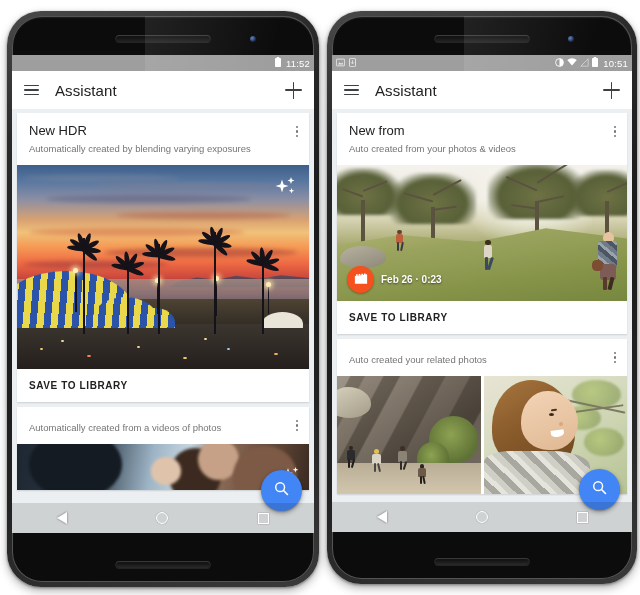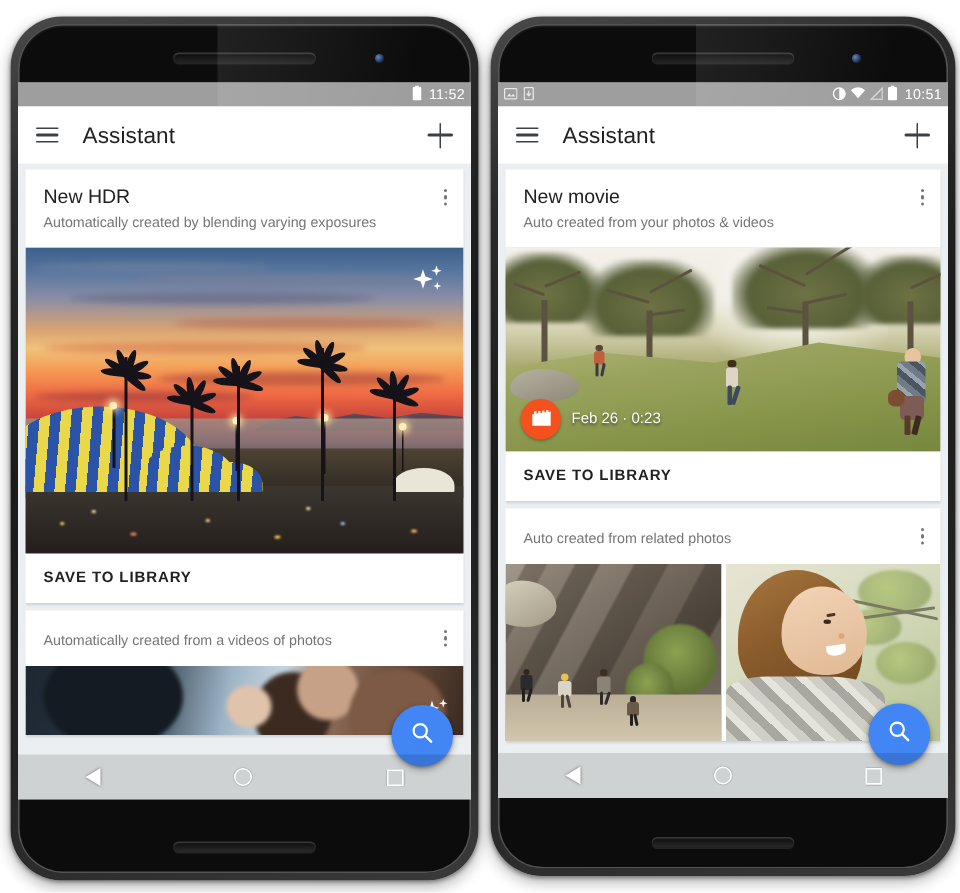--- a/index.html
+++ b/index.html
@@ -117,21 +117,21 @@
     padding: 11px 12px; font-size: 10px; font-weight: 700;
     color: #212121; letter-spacing: .6px;
   }
 
   .photo { position: relative; width: 100%; overflow: hidden; background: #ddd; }
 
   .sparkle { position: absolute; pointer-events: none; }
 
   .vid-badge {
     position: absolute; left: 10px; bottom: 8px;
-    display: flex; align-items: center; gap: 7px;
+    display: flex; align-items: center; gap: 7px; font-weight: bold;
   }
   .vid-badge .circ {
     width: 27px; height: 27px; border-radius: 50%;
     background: #f4511e; display: flex; align-items: center; justify-content: center;
     box-shadow: 0 1px 2px rgba(0,0,0,.3);
   }
   .vid-badge .vtext {
     color: #fff; font-size: 10px; text-shadow: 0 1px 2px rgba(0,0,0,.55);
   }
 
@@ -551,21 +551,21 @@
               <i></i>
             </div>
           <div class="appbar-title">Assistant</div>
           <div class="plus-btn"></div>
         </div>
 
         <div class="content">
 
           <div class="card">
             <div class="card-head">
-              <div class="card-title">New movie</div>
+              <div class="card-title">New from</div>
               <div class="card-sub">Auto created from your photos &amp; videos</div>
               <div class="overflow-dots">
                   <i></i>
                   <i></i>
                   <i></i>
                 </div>
             </div>
 
             <div class="photo" style="height:136px">
               <div class="scene sc-hill">
@@ -632,21 +632,21 @@
                 </span>
                 <span class="vtext">Feb 26 · 0:23</span>
               </div>
             </div>
 
             <div class="save-row">SAVE TO LIBRARY</div>
           </div>
 
           <div class="card">
             <div class="card-head">
-              <div class="card-sub">Auto created from related photos</div>
+              <div class="card-sub">Auto created your related photos</div>
               <div class="overflow-dots">
                   <i></i>
                   <i></i>
                   <i></i>
                 </div>
             </div>
 
             <div class="collage">
               <div>
                 <div class="scene sc-canyon">

